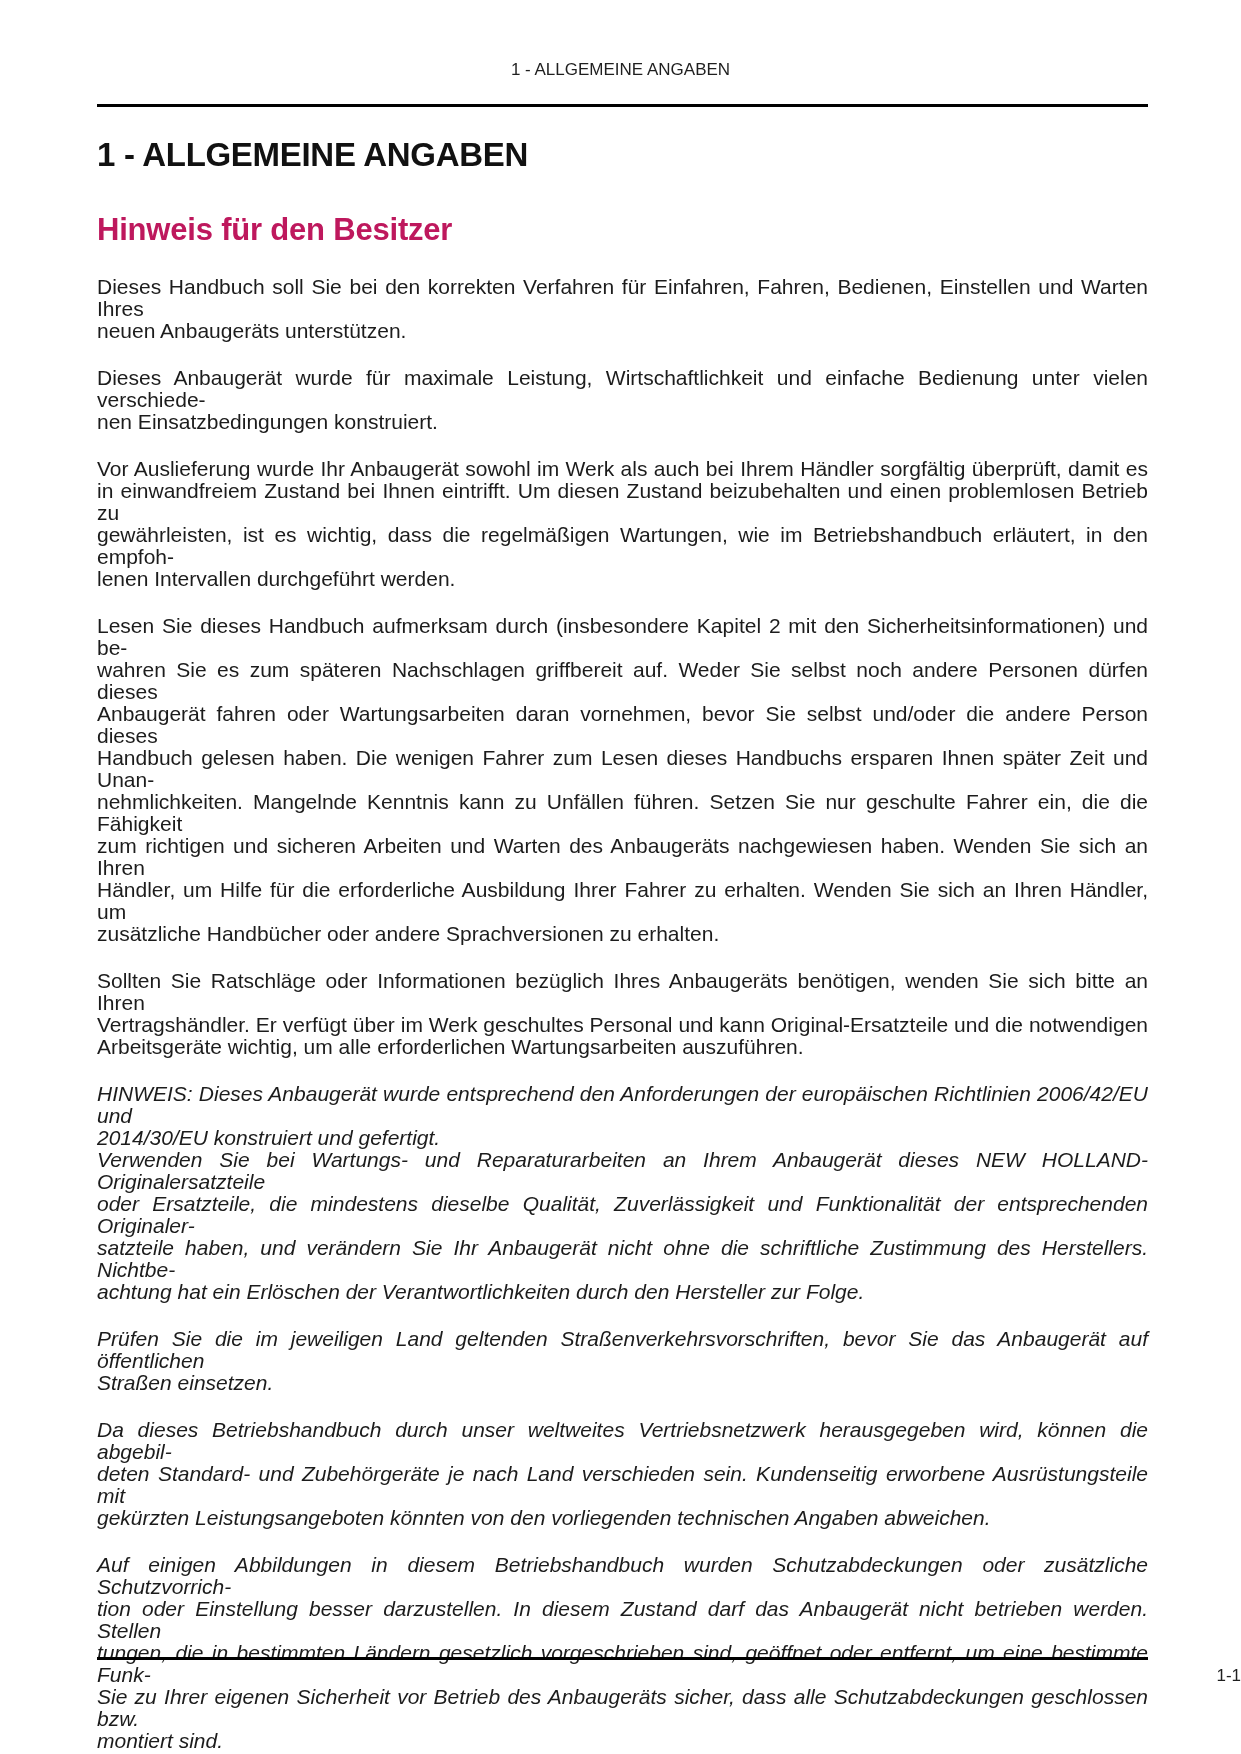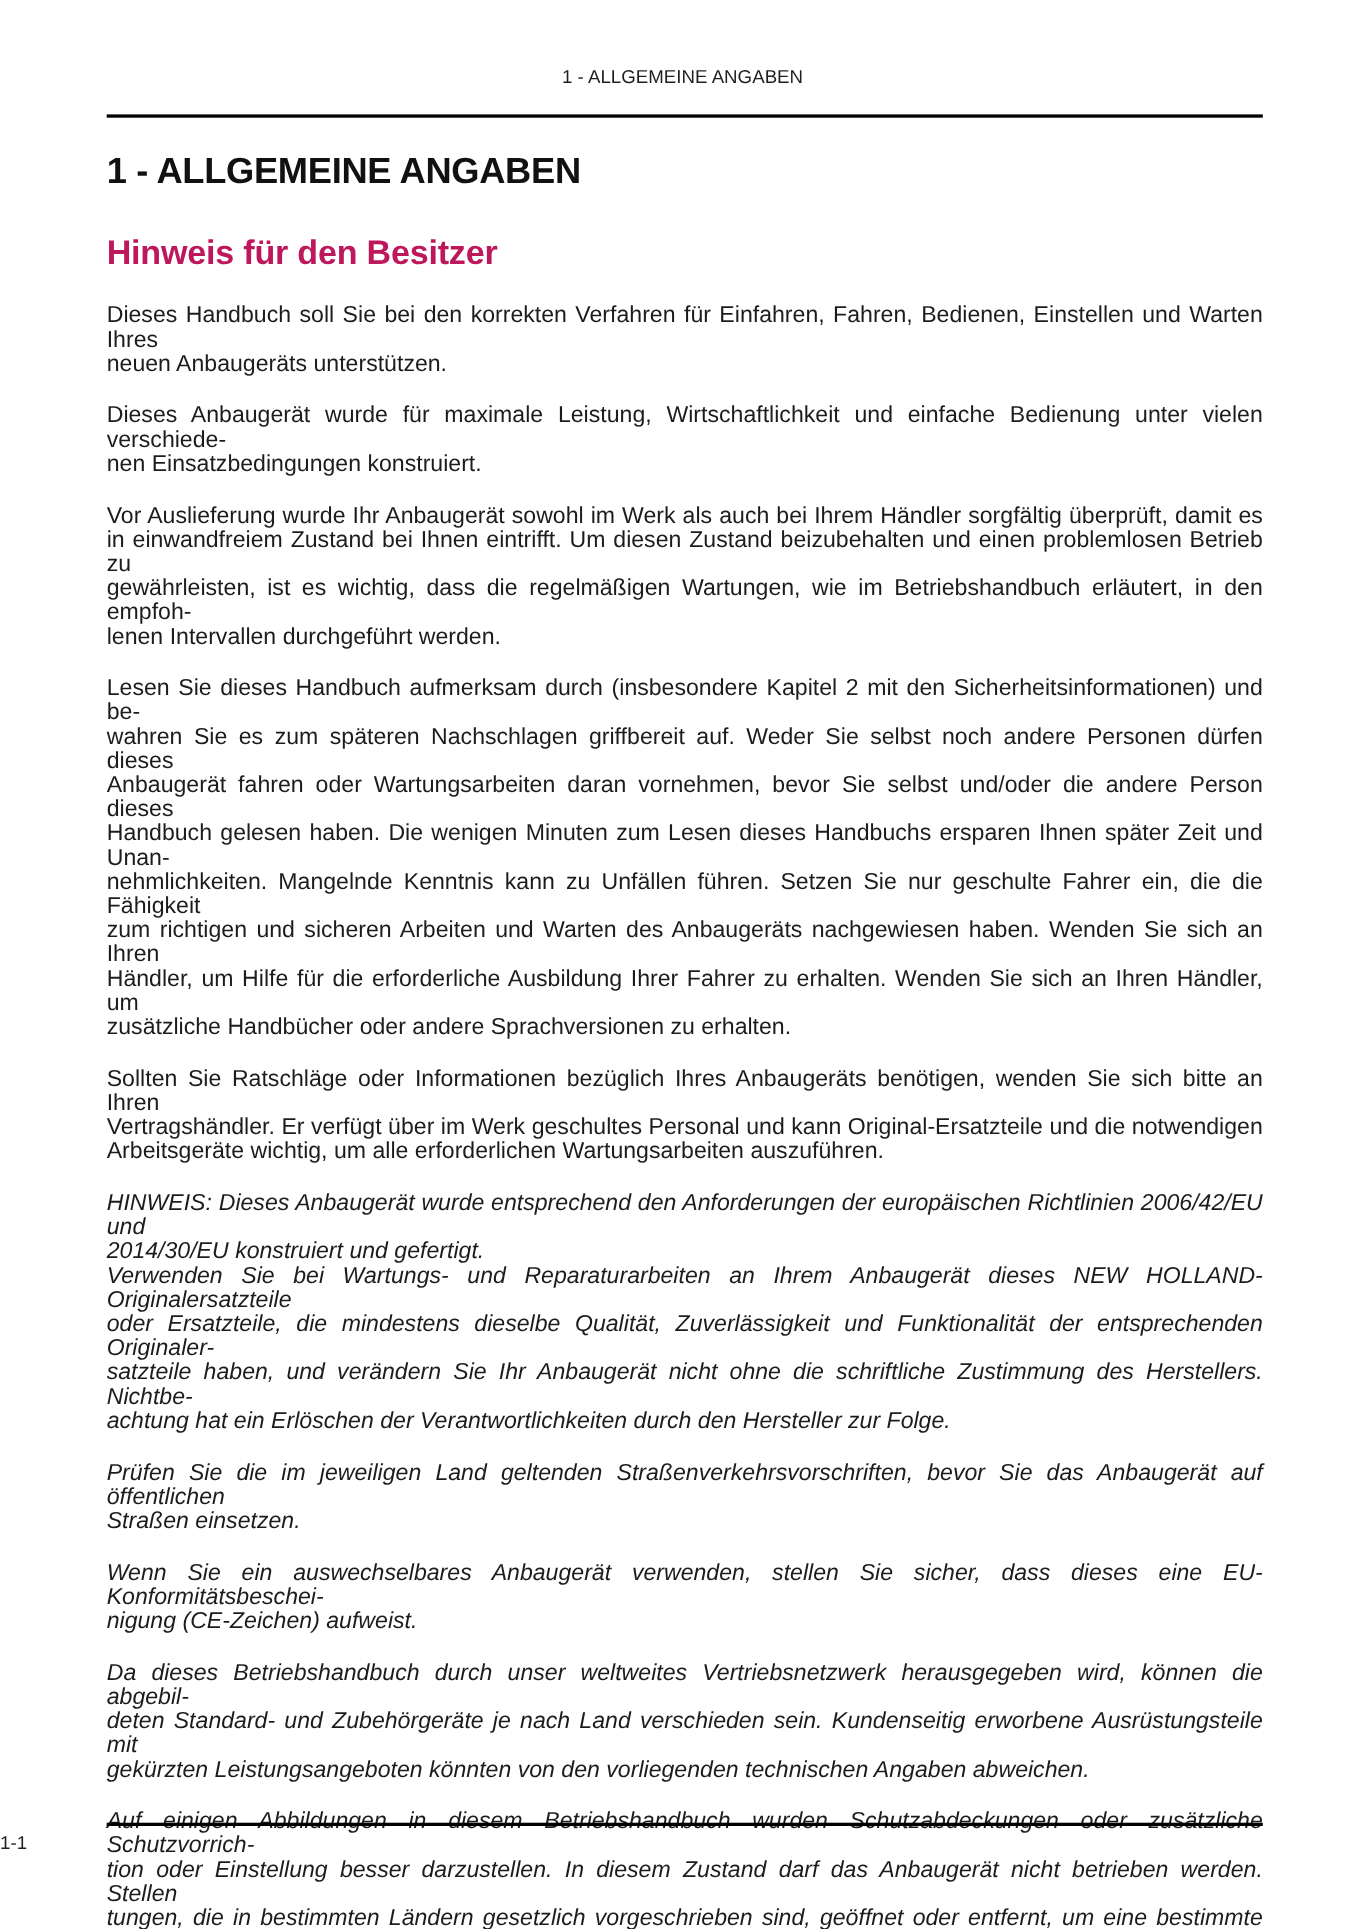--- a/index.html
+++ b/index.html
@@ -65,21 +65,21 @@
     text-align: justify;
     text-align-last: justify;
     -moz-text-align-last: justify;
   }
   .lead { font-weight: normal; }
   .footer-page-number {
     position: absolute;
     top: 1666px;
     left: 0;
     right: 0;
-    text-align: left;
+    text-align: right;
     font-size: 17px;
     color: #1f1f1f;
   }
 </style>
 </head>
 <body>
 
 <div class="running-head">1 - ALLGEMEINE ANGABEN</div>
 
 <div class="rule head"></div>
@@ -99,21 +99,21 @@
       <div class="para">
         <div class="line just">Vor Auslieferung wurde Ihr Anbaugerät sowohl im Werk als auch bei Ihrem Händler sorgfältig überprüft, damit es</div>
         <div class="line just">in einwandfreiem Zustand bei Ihnen eintrifft. Um diesen Zustand beizubehalten und einen problemlosen Betrieb zu</div>
         <div class="line just">gewährleisten, ist es wichtig, dass die regelmäßigen Wartungen, wie im Betriebshandbuch erläutert, in den empfoh-</div>
         <div class="line">lenen Intervallen durchgeführt werden.</div>
       </div>
       <div class="para">
         <div class="line just">Lesen Sie dieses Handbuch aufmerksam durch (insbesondere Kapitel 2 mit den Sicherheitsinformationen) und be-</div>
         <div class="line just">wahren Sie es zum späteren Nachschlagen griffbereit auf. Weder Sie selbst noch andere Personen dürfen dieses</div>
         <div class="line just">Anbaugerät fahren oder Wartungsarbeiten daran vornehmen, bevor Sie selbst und/oder die andere Person dieses</div>
-        <div class="line just">Handbuch gelesen haben. Die wenigen Minuten zum Lesen dieses Handbuchs ersparen Ihnen später Zeit und Unan-</div>
+        <div class="line just">Handbuch gelesen haben. Die wenigen Fahrer zum Lesen dieses Handbuchs ersparen Ihnen später Zeit und Unan-</div>
         <div class="line just">nehmlichkeiten. Mangelnde Kenntnis kann zu Unfällen führen. Setzen Sie nur geschulte Fahrer ein, die die Fähigkeit</div>
         <div class="line just">zum richtigen und sicheren Arbeiten und Warten des Anbaugeräts nachgewiesen haben. Wenden Sie sich an Ihren</div>
         <div class="line just">Händler, um Hilfe für die erforderliche Ausbildung Ihrer Fahrer zu erhalten. Wenden Sie sich an Ihren Händler, um</div>
         <div class="line">zusätzliche Handbücher oder andere Sprachversionen zu erhalten.</div>
       </div>
       <div class="para">
         <div class="line just">Sollten Sie Ratschläge oder Informationen bezüglich Ihres Anbaugeräts benötigen, wenden Sie sich bitte an Ihren</div>
         <div class="line just">Vertragshändler. Er verfügt über im Werk geschultes Personal und kann Original-Ersatzteile und die notwendigen</div>
         <div class="line">Arbeitsgeräte wichtig, um alle erforderlichen Wartungsarbeiten auszuführen.</div>
       </div>
@@ -125,24 +125,20 @@
         <div class="line just">Verwenden Sie bei Wartungs- und Reparaturarbeiten an Ihrem Anbaugerät dieses NEW HOLLAND-Originalersatzteile</div>
         <div class="line just">oder Ersatzteile, die mindestens dieselbe Qualität, Zuverlässigkeit und Funktionalität der entsprechenden Originaler-</div>
         <div class="line just">satzteile haben, und verändern Sie Ihr Anbaugerät nicht ohne die schriftliche Zustimmung des Herstellers. Nichtbe-</div>
         <div class="line">achtung hat ein Erlöschen der Verantwortlichkeiten durch den Hersteller zur Folge.</div>
       </div>
       <div class="para italic">
         <div class="line just">Prüfen Sie die im jeweiligen Land geltenden Straßenverkehrsvorschriften, bevor Sie das Anbaugerät auf öffentlichen</div>
         <div class="line">Straßen einsetzen.</div>
       </div>
       <div class="para italic">
-        <div class="line just">Wenn Sie ein auswechselbares Anbaugerät verwenden, stellen Sie sicher, dass dieses eine EU-Konformitätsbeschei-</div>
-        <div class="line">nigung (CE-Zeichen) aufweist.</div>
-      </div>
-      <div class="para italic">
         <div class="line just">Da dieses Betriebshandbuch durch unser weltweites Vertriebsnetzwerk herausgegeben wird, können die abgebil-</div>
         <div class="line just">deten Standard- und Zubehörgeräte je nach Land verschieden sein. Kundenseitig erworbene Ausrüstungsteile mit</div>
         <div class="line">gekürzten Leistungsangeboten könnten von den vorliegenden technischen Angaben abweichen.</div>
       </div>
       <div class="para italic">
         <div class="line just">Auf einigen Abbildungen in diesem Betriebshandbuch wurden Schutzabdeckungen oder zusätzliche Schutzvorrich-</div>
         <div class="line just">tion oder Einstellung besser darzustellen. In diesem Zustand darf das Anbaugerät nicht betrieben werden. Stellen</div>
         <div class="line just">tungen, die in bestimmten Ländern gesetzlich vorgeschrieben sind, geöffnet oder entfernt, um eine bestimmte Funk-</div>
         <div class="line just">Sie zu Ihrer eigenen Sicherheit vor Betrieb des Anbaugeräts sicher, dass alle Schutzabdeckungen geschlossen bzw.</div>
         <div class="line">montiert sind.</div>

